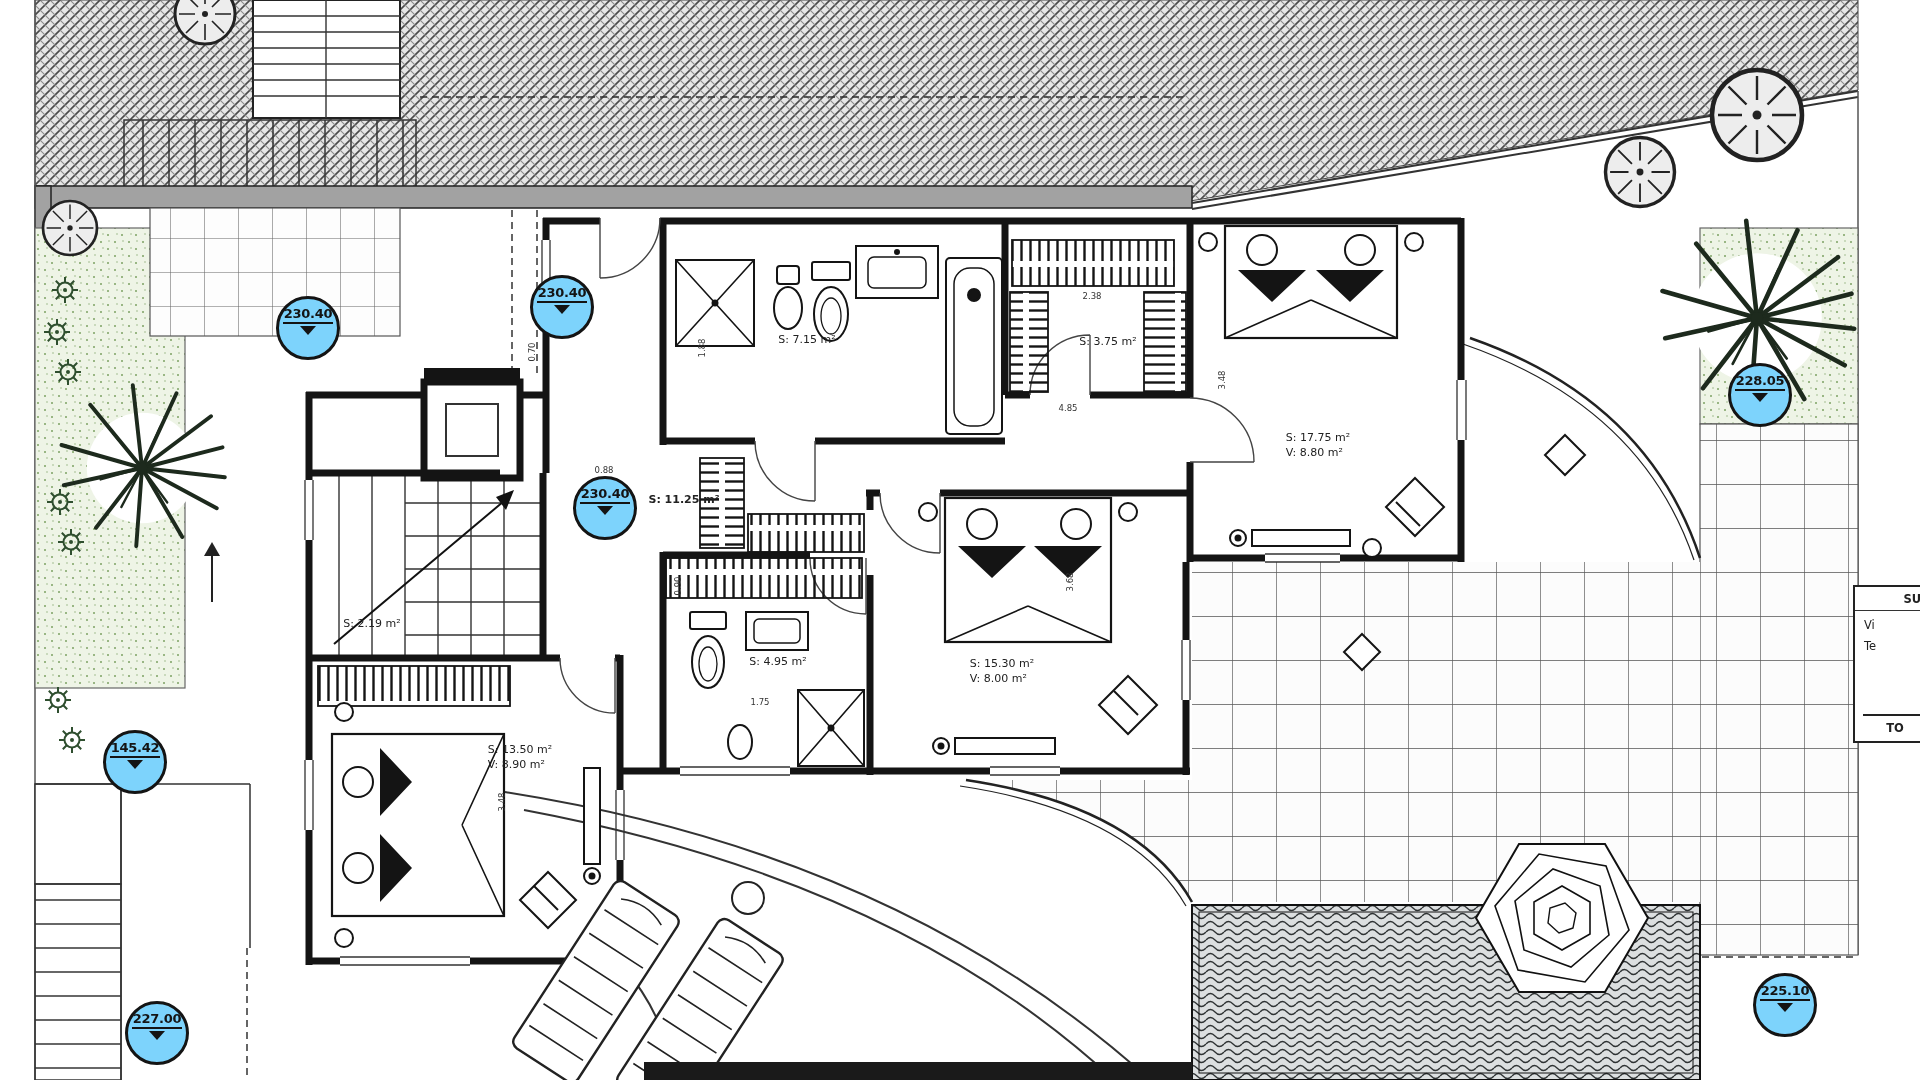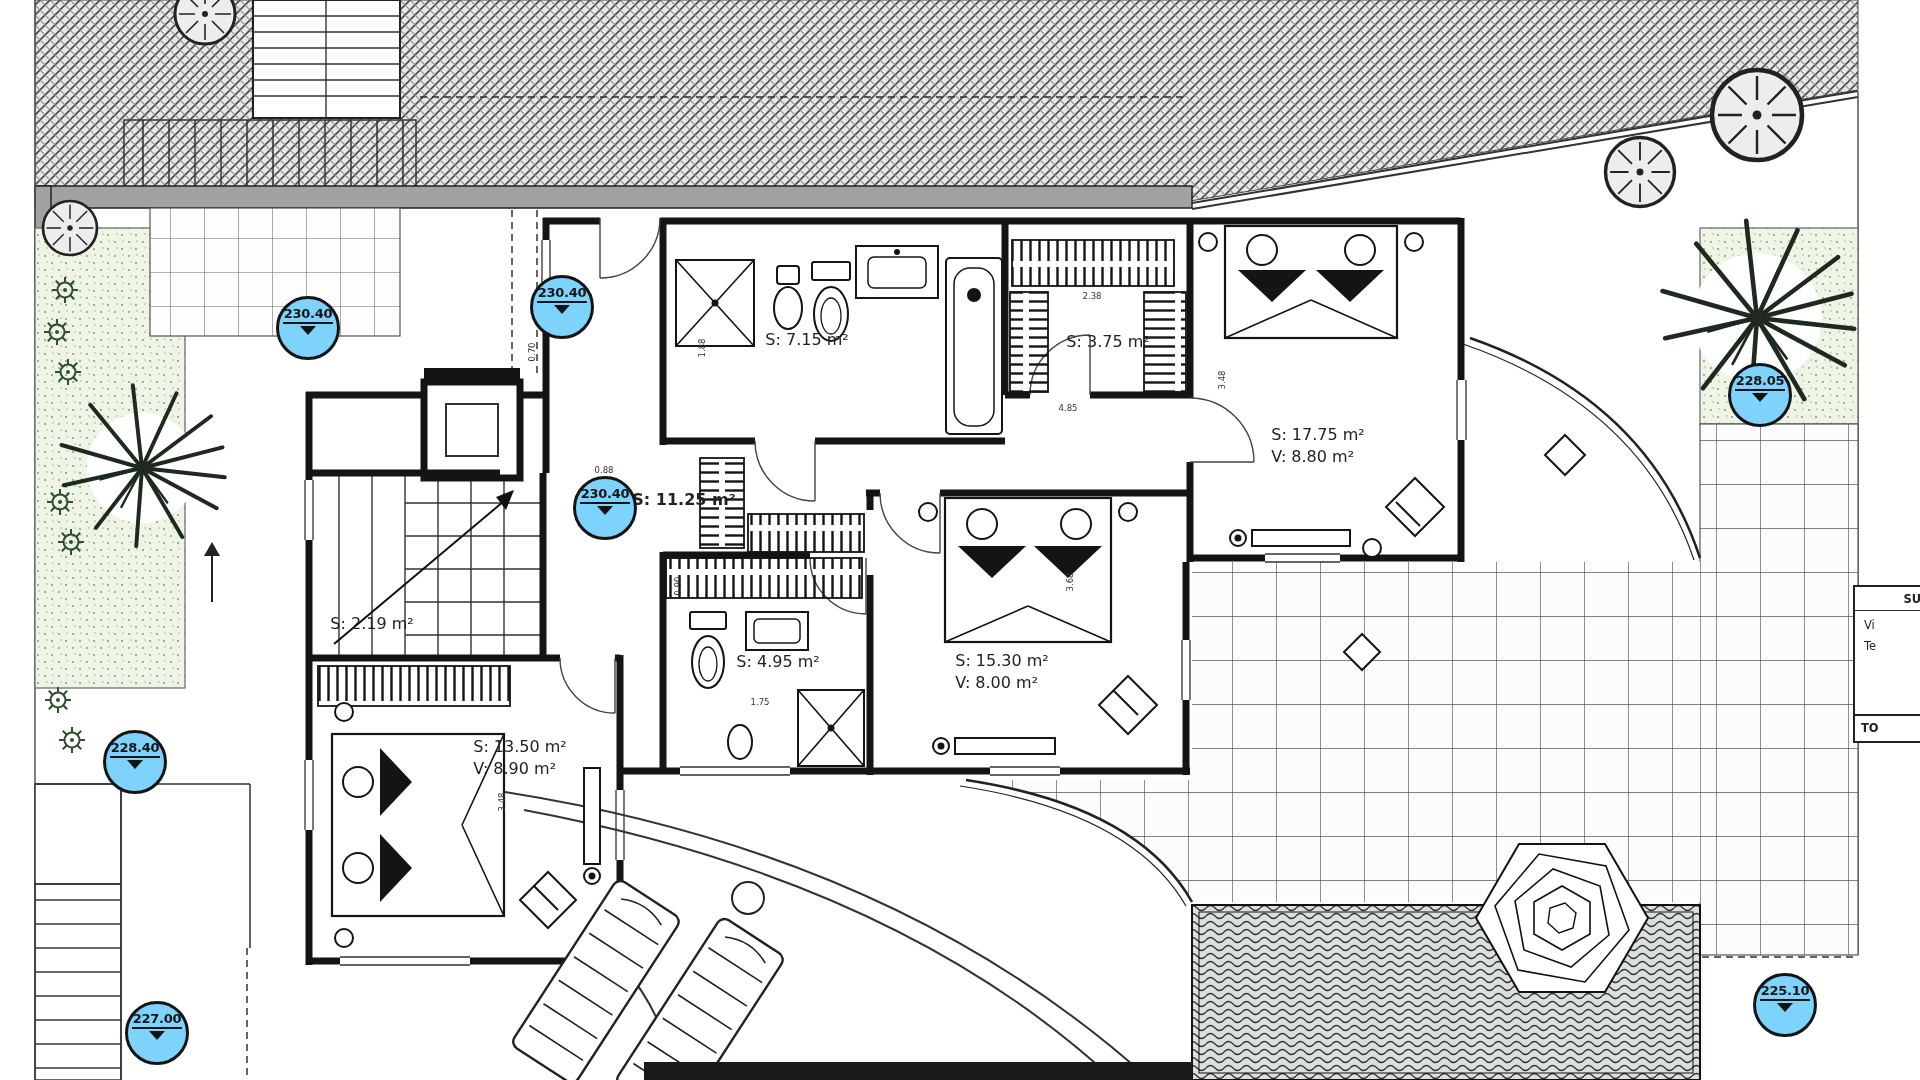--- a/index.html
+++ b/index.html
@@ -6,31 +6,31 @@
   #stage{position:relative;width:1920px;height:1080px;overflow:hidden;background:#fff;
          font-family:"DejaVu Sans",sans-serif;}
   #plan-svg{position:absolute;left:0;top:0;}
   .elev{position:absolute;width:58px;height:58px;border:3.2px solid #141414;border-radius:50%;
         background:#7dd3fc;display:flex;flex-direction:column;align-items:center;
         transform:translate(-50%,-50%);z-index:5;}
   .elev .num{margin-top:8px;font-size:13px;font-weight:700;letter-spacing:-0.3px;
              border-bottom:2.5px solid #141414;line-height:1.15;padding:0 1px;color:#141414;}
   .elev .tri{width:0;height:0;border-left:8px solid transparent;border-right:8px solid transparent;
              border-top:9px solid #141414;margin-top:2px;}
-  .rlabel{position:absolute;transform:translate(-50%,-50%);font-size:16px;color:#222;
+  .rlabel{position:absolute;transform:translate(-50%,-50%);font-size:11px;color:#222;
           line-height:1.35;white-space:nowrap;z-index:4;}
   .dim{position:absolute;font-size:8.5px;color:#333;transform:translate(-50%,-50%);
        white-space:nowrap;z-index:4;}
   .dim.v{transform:translate(-50%,-50%) rotate(-90deg);}
   .panel{position:absolute;left:1853px;top:585px;width:70px;height:158px;border:2px solid #222;
          background:#fff;z-index:6;font-size:11.5px;color:#222;box-sizing:border-box;}
   .panel .p-head{font-weight:700;padding:5px 0 4px 6px;border-bottom:1.5px solid #333;text-align:right;}
   .panel .p-row{padding:7px 0 0 9px;}
-  .panel .p-total{position:absolute;bottom:0;left:0;right:0;border-top:2px solid #222;
-                  padding:5px 0 6px 6px;font-weight:700;}
+  .panel .p-total{position:absolute;bottom:0;left:8px;right:0;border-top:2px solid #222;
+                  padding:5px 0 6px 6px;font-weight:700;text-align:center;}
 </style>
 </head>
 <body>
 
 <div id="stage">
 <svg id="plan-svg" width="1920" height="1080" viewBox="0 0 1920 1080">
   <defs>
     <pattern id="hatch" width="10" height="10" patternUnits="userSpaceOnUse">
       <rect width="10" height="10" fill="#e7e7e7"></rect>
       <path d="M0 10L10 0M-2 2L2 -2M8 12L12 8" stroke="#4a4a4a" stroke-width="1.6"></path>
@@ -341,21 +341,21 @@
     </div>
     <div class="elev" style="left: 562px; top: 307px;">
       <span class="num">230.40</span>
       <span class="tri"></span>
     </div>
     <div class="elev" style="left: 605px; top: 508px;">
       <span class="num">230.40</span>
       <span class="tri"></span>
     </div>
     <div class="elev" style="left: 135px; top: 762px;">
-      <span class="num">228.40</span>
+      <span class="num">145.42</span>
       <span class="tri"></span>
     </div>
     <div class="elev" style="left: 1760px; top: 395px;">
       <span class="num">228.05</span>
       <span class="tri"></span>
     </div>
     <div class="elev" style="left: 157px; top: 1033px;">
       <span class="num">227.00</span>
       <span class="tri"></span>
     </div>

